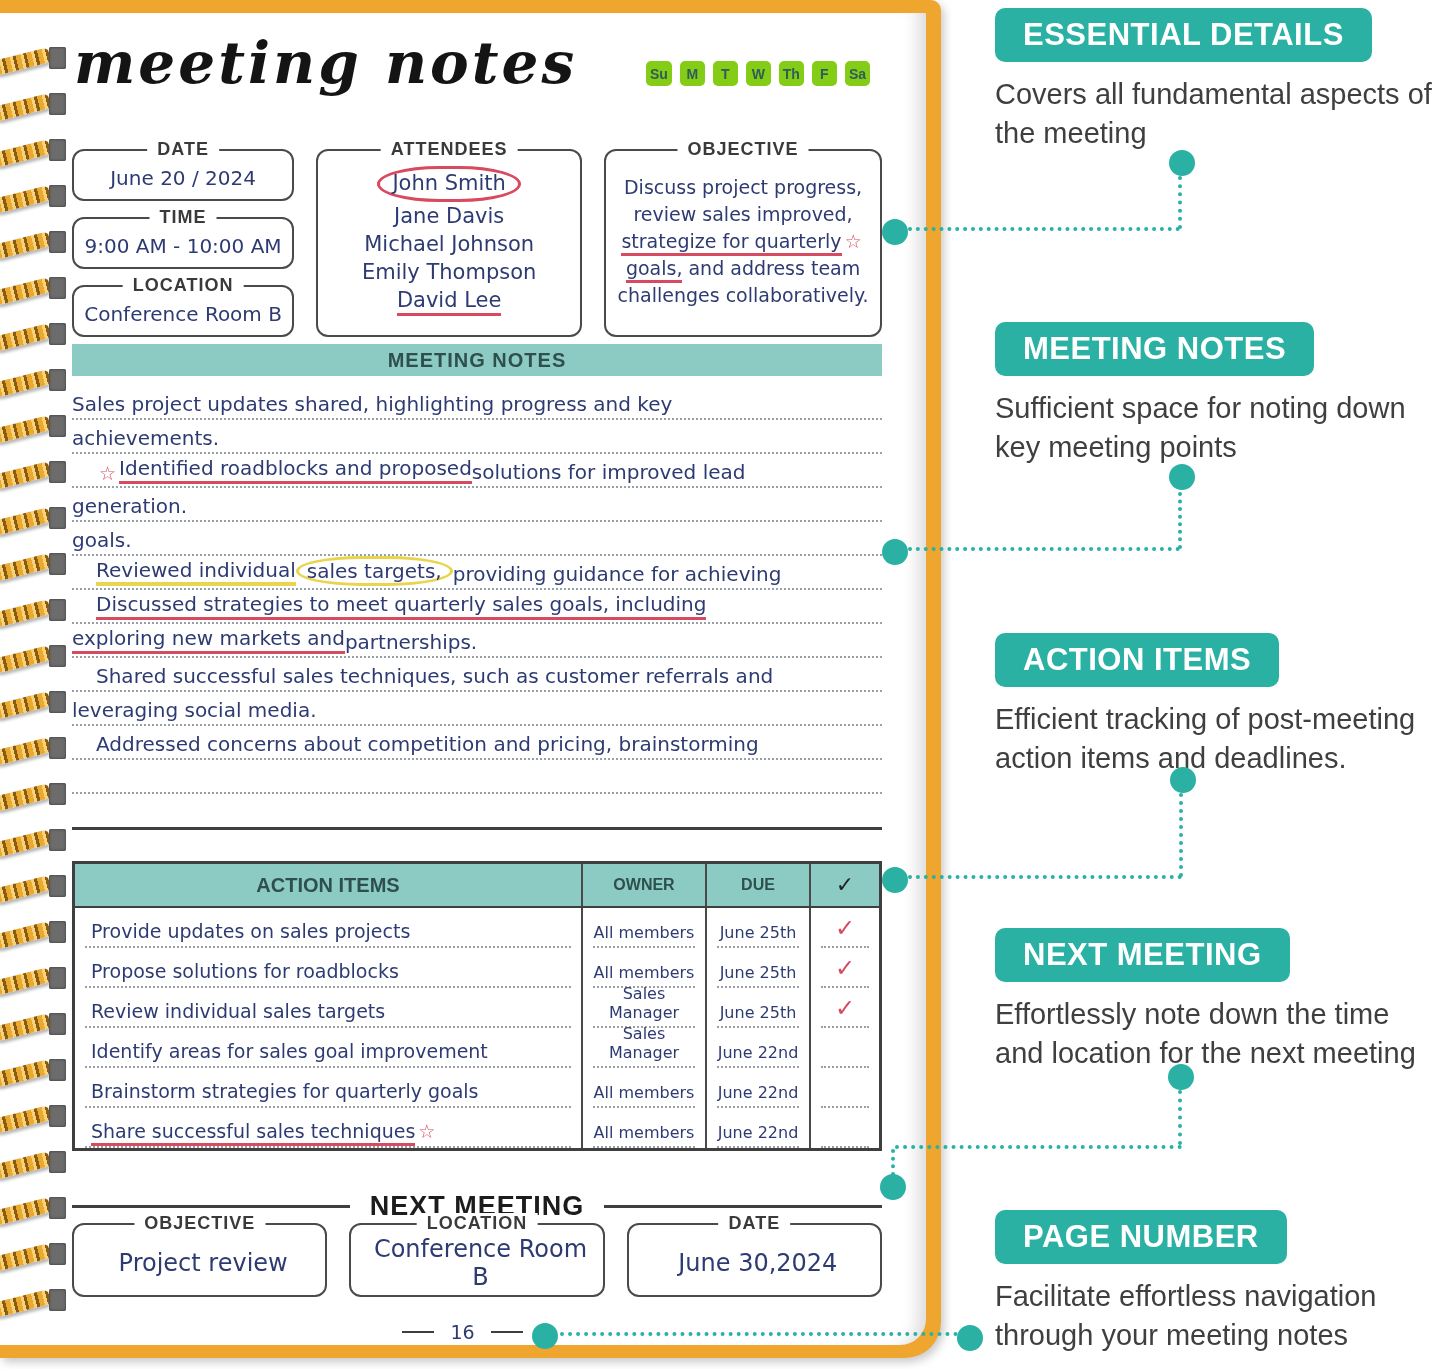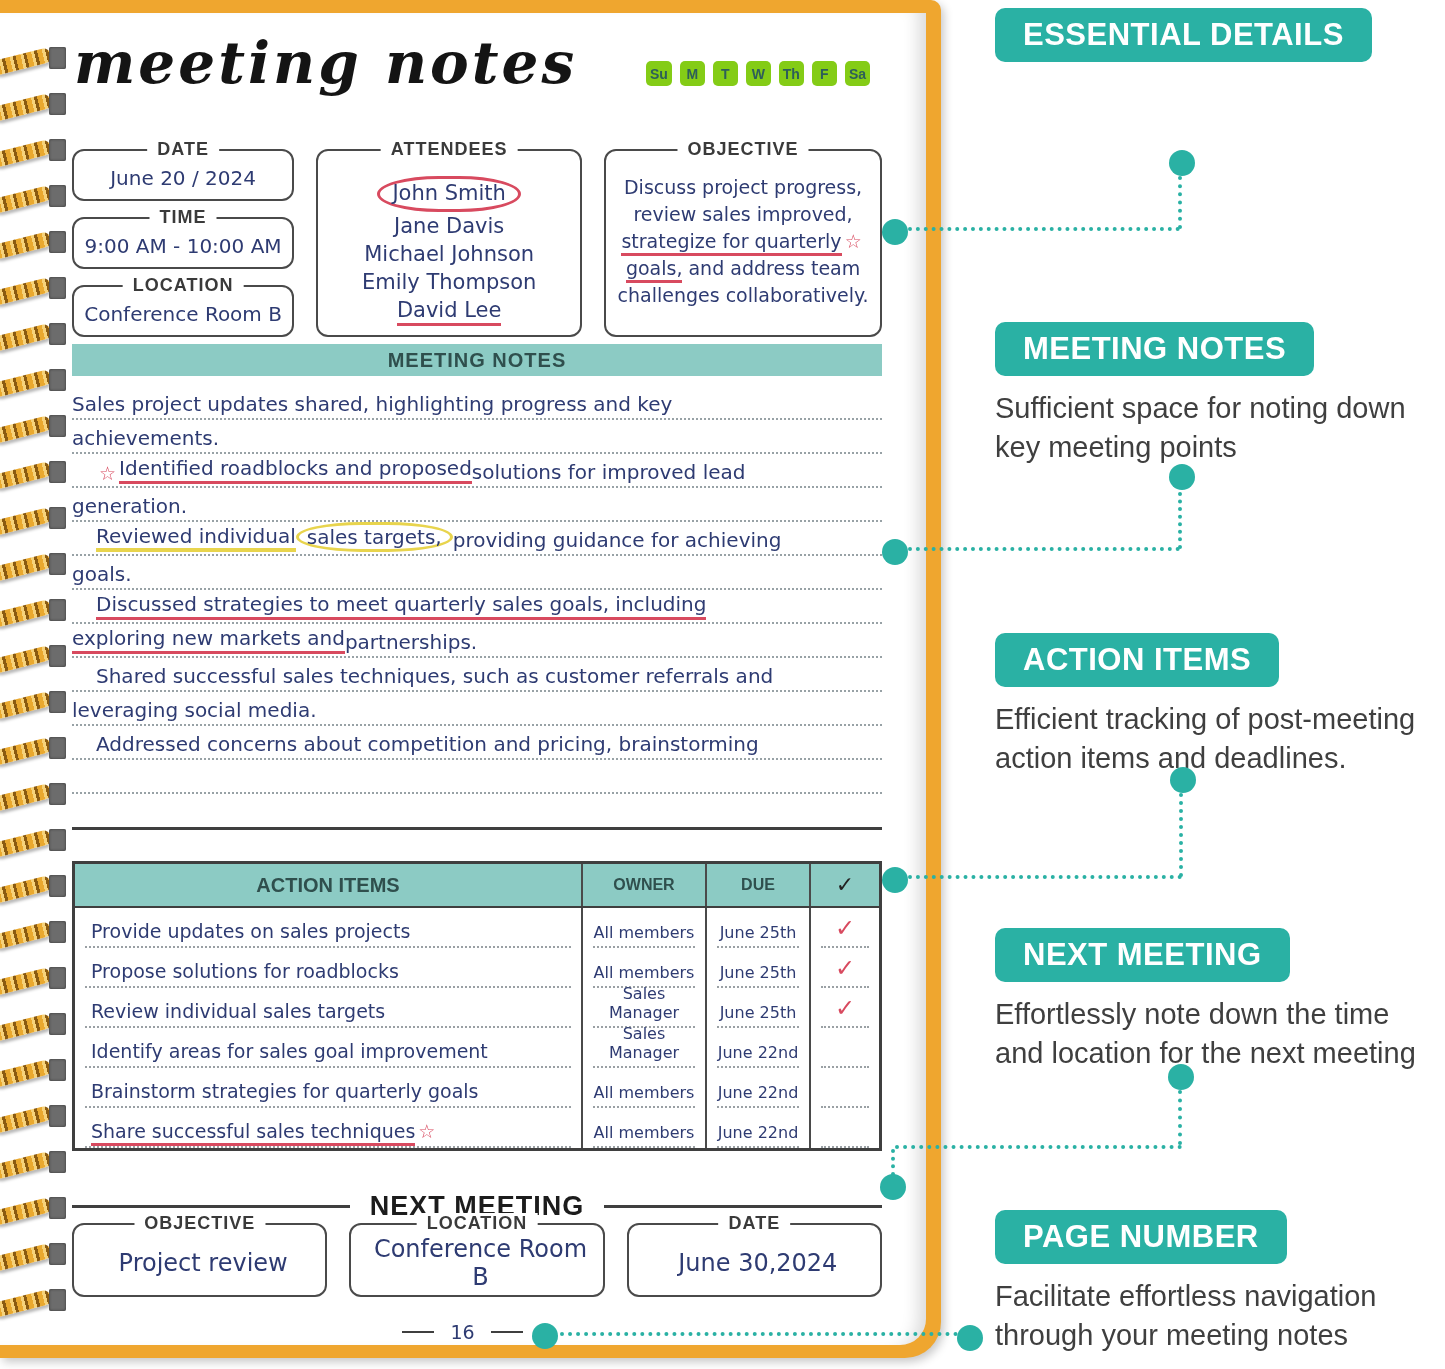--- a/index.html
+++ b/index.html
@@ -170,21 +170,21 @@
             <div class="hand">9:00 AM - 10:00 AM</div>
           </div>
           <div class="fieldbox">
             <span class="lbl">LOCATION</span>
             <div class="hand">Conference Room B</div>
           </div>
         </div>
 
         <div class="fieldbox attendees">
           <span class="lbl">ATTENDEES</span>
-          <div class="hand" style="margin-top:10px;">
+          <div class="hand" style="margin-top:0;">
             <div><span class="oval">John Smith</span></div>
             <div>Jane Davis</div>
             <div>Michael Johnson</div>
             <div>Emily Thompson</div>
             <div><span class="ru">David Lee</span></div>
           </div>
         </div>
 
         <div class="fieldbox objective">
           <span class="lbl">OBJECTIVE</span>
@@ -202,27 +202,27 @@
             <span>achievements.</span>
           </div>
         <div class="nline indent">
             <span class="star">☆</span>
             <span class="ru">Identified roadblocks and proposed</span>
             <span> solutions for improved lead</span>
           </div>
         <div class="nline">
             <span>generation.</span>
           </div>
+        <div class="nline">
+            <span>goals.</span>
+          </div>
         <div class="nline indent">
             <span class="yu">Reviewed individual </span>
             <span class="yo">sales targets,</span>
             <span> providing guidance for achieving</span>
-          </div>
-        <div class="nline">
-            <span>goals.</span>
           </div>
         <div class="nline indent">
             <span class="ru">Discussed strategies to meet quarterly sales goals, including</span>
           </div>
         <div class="nline">
             <span class="ru">exploring new markets and</span>
             <span> partnerships.</span>
           </div>
         <div class="nline indent">
             <span>Shared successful sales techniques, such as customer referrals and</span>
@@ -359,20 +359,21 @@
         <div class="pn-dash"></div>
         <div class="pn-val">16</div>
         <div class="pn-dash"></div>
       </div>
 
     </div>
   </div>
 
   <div class="callout" style="top:8px;">
     <span class="badge">ESSENTIAL DETAILS</span>
+    <div class="cbody">Covers all fundamental aspects of the meeting</div>
   </div>
   <div class="callout" style="top:322px;">
     <span class="badge">MEETING NOTES</span>
     <div class="cbody">Sufficient space for noting down key meeting points</div>
   </div>
   <div class="callout" style="top:633px;">
     <span class="badge">ACTION ITEMS</span>
     <div class="cbody">Efficient tracking of post-meeting action items and deadlines.</div>
   </div>
   <div class="callout" style="top:928px;">

